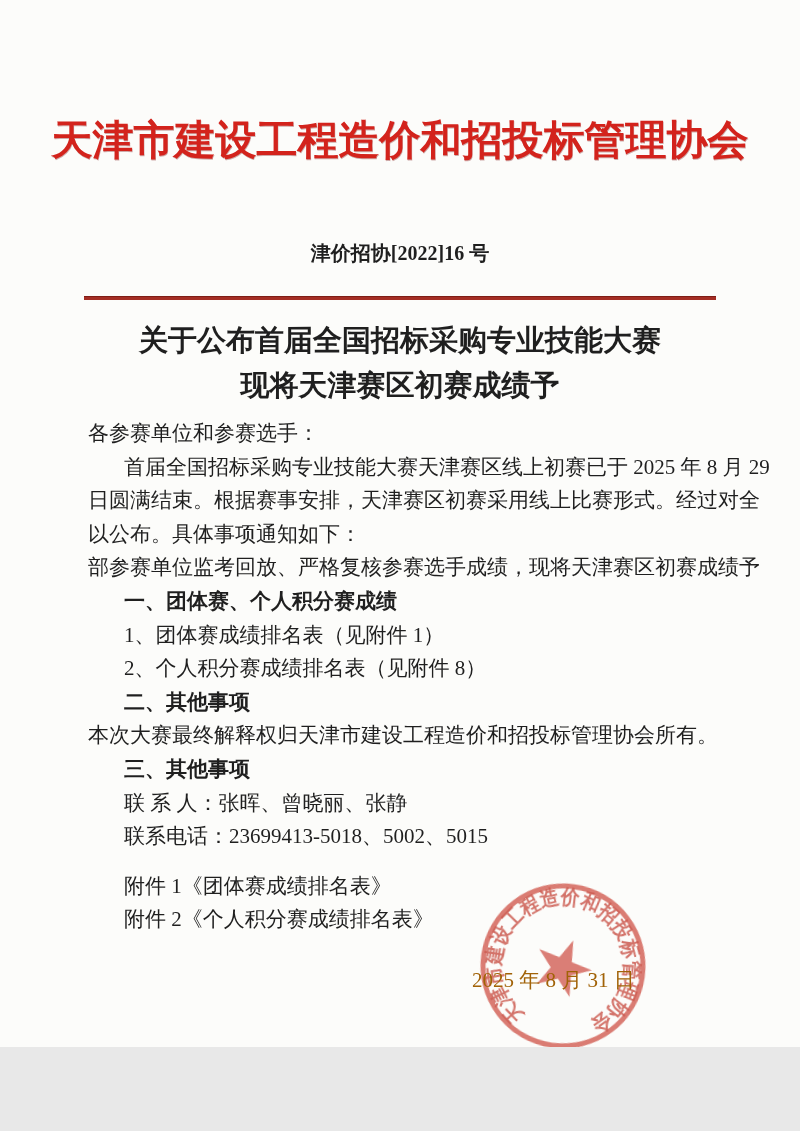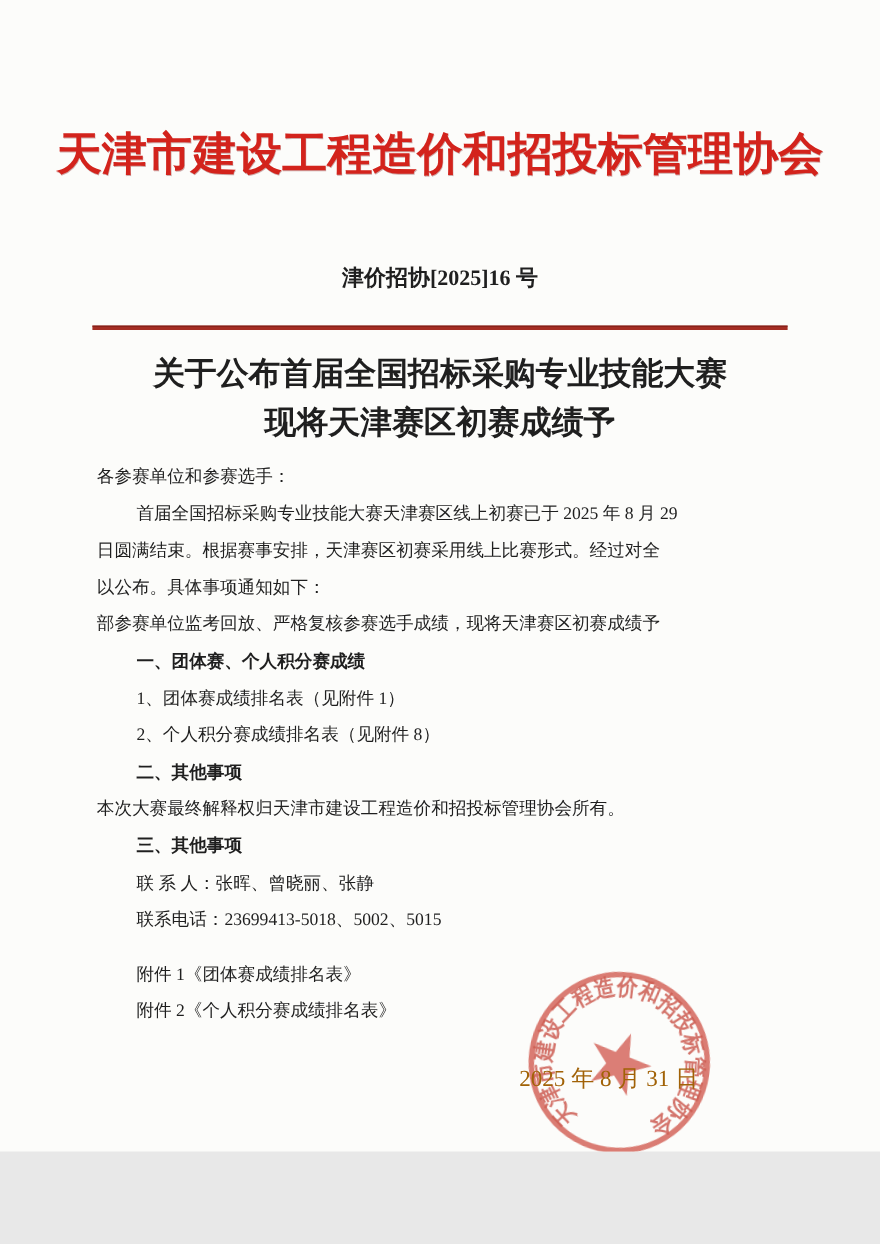--- a/index.html
+++ b/index.html
@@ -43,21 +43,21 @@
   .doc-title {
     margin-top: 18px;
     text-align: center;
     font-size: 29px;
     font-weight: bold;
     line-height: 45px;
   }
   .body-block {
     width: 624px;
     margin: 9px auto 0;
-    font-size: 16px;
+    font-size: 21px;
     line-height: 33.6px;
   }
   .line { white-space: nowrap; }
   .indent { padding-left: 36px; }
   .bold { font-weight: bold; }
   .gap-above { margin-top: 16px; }
   .seal {
     position: absolute;
     left: 450px;
     top: 853px;
@@ -77,21 +77,21 @@
     z-index: 2;
   }
 </style>
 </head>
 <body>
 
 <div class="page">
 
   <div class="org-header">天津市建设工程造价和招投标管理协会</div>
 
-  <div class="doc-number">津价招协[2025]16 号</div>
+  <div class="doc-number">津价招协[2022]16 号</div>
 
   <div class="red-rule"></div>
 
   <div class="doc-title">
     <div>关于公布首届全国招标采购专业技能大赛</div>
     <div>现将天津赛区初赛成绩予</div>
   </div>
 
   <div class="body-block">
     <div class="line">各参赛单位和参赛选手：</div>

